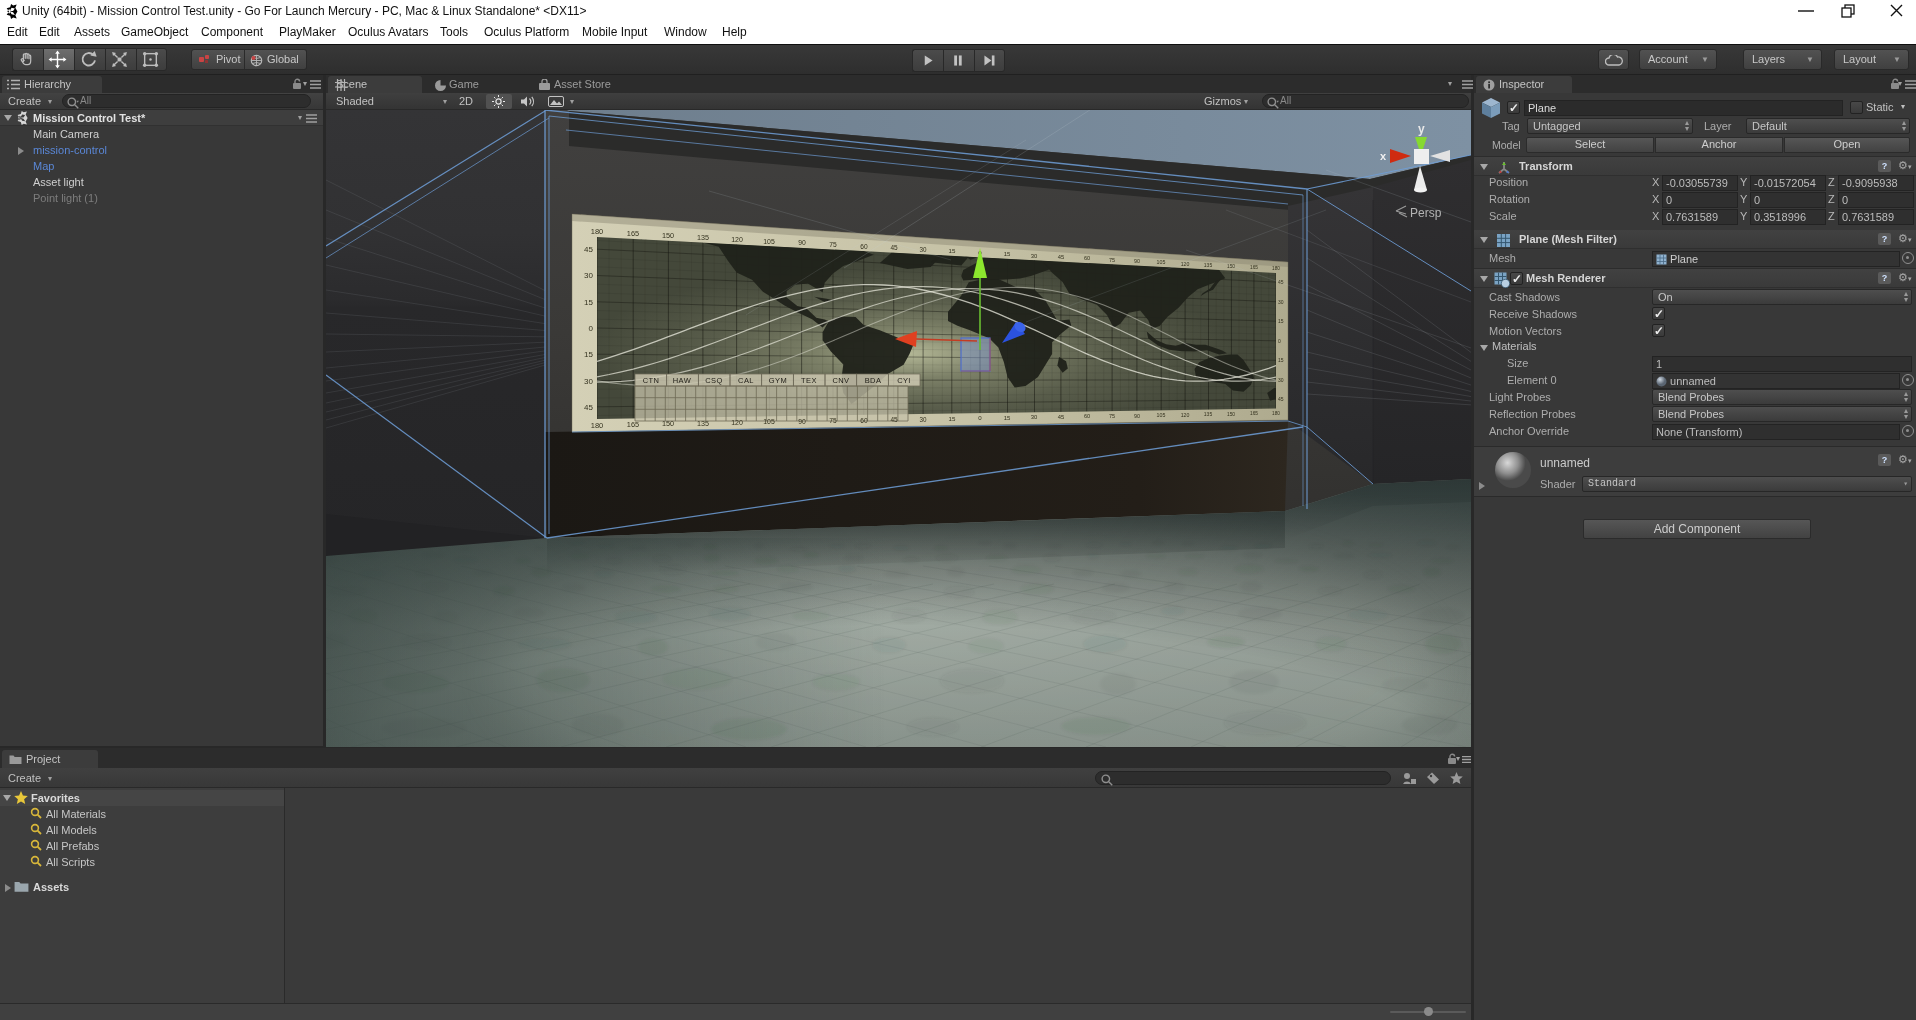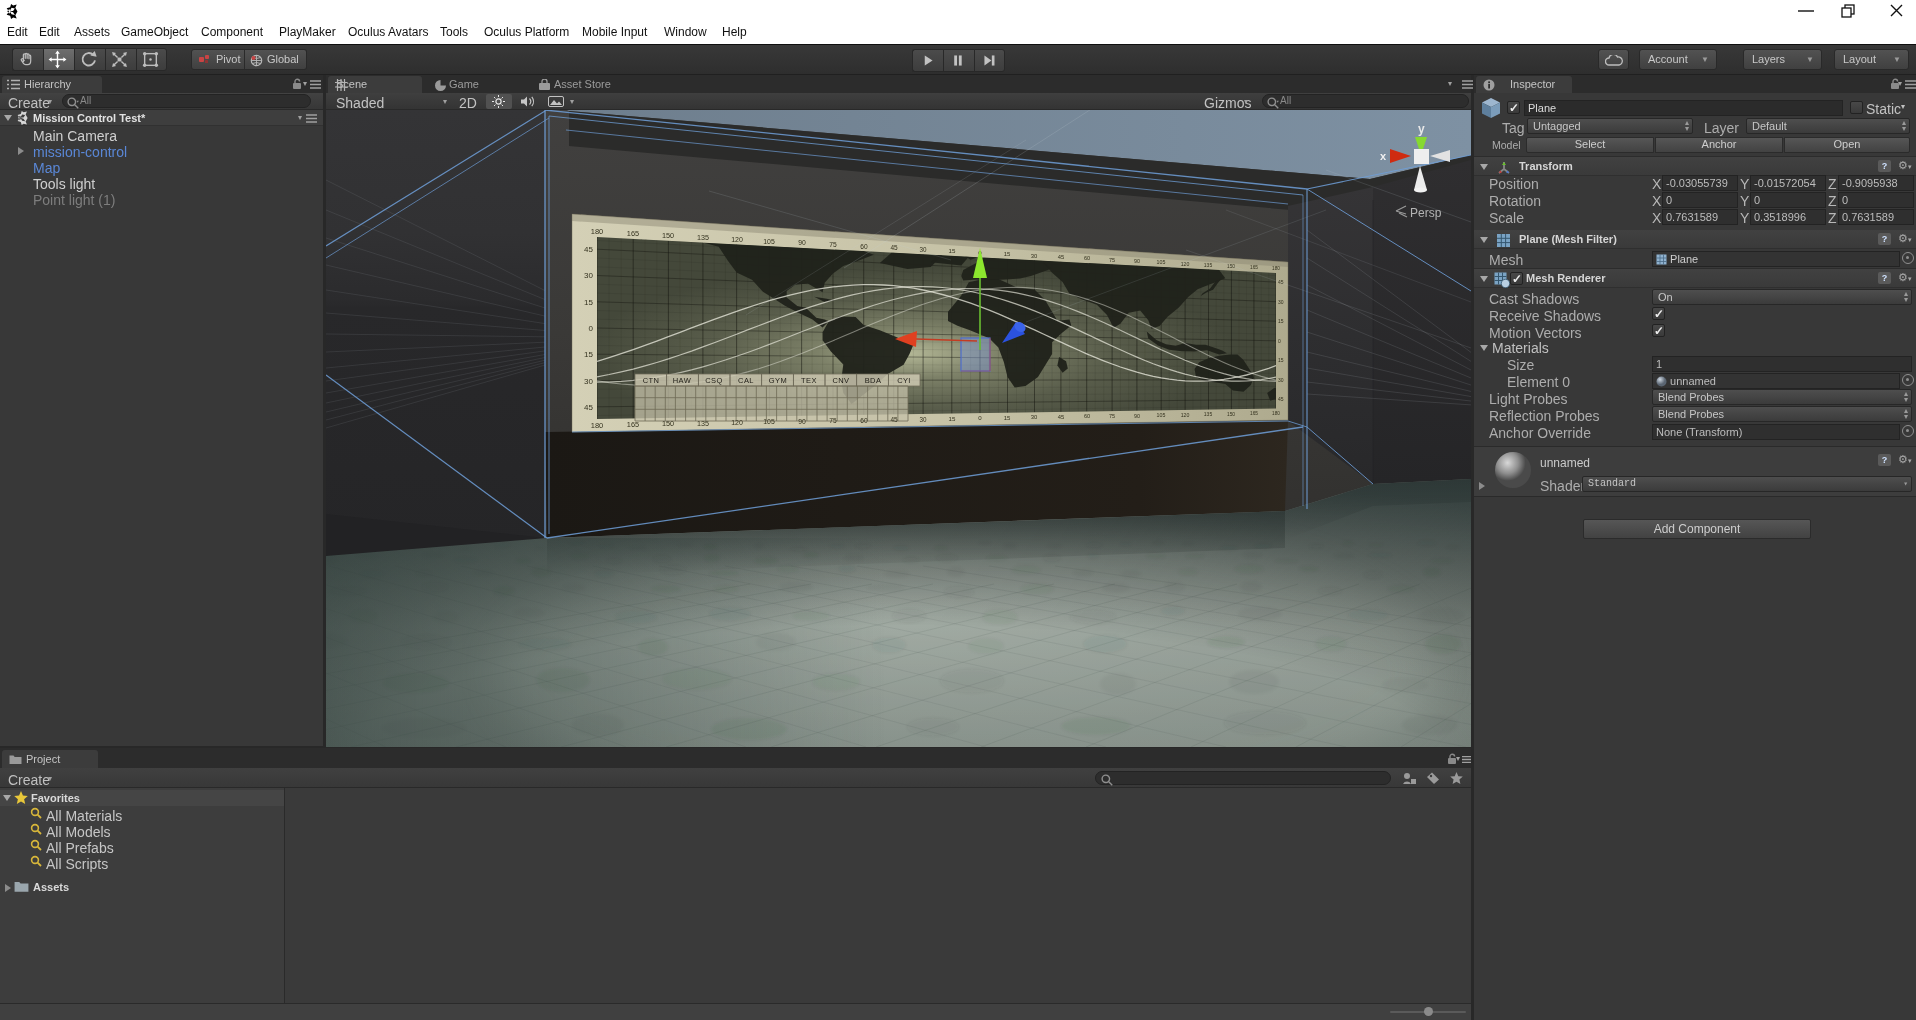--- a/index.html
+++ b/index.html
@@ -16,21 +16,21 @@
   .toolbtn.first { border-radius:3px 0 0 3px; }
   .toolbtn.last  { border-radius:0 3px 3px 0; border-right:1px solid #282828; }
   .toolbtn.sel { background:linear-gradient(#6e6e6e,#565656); }
   .ddbtn { position:absolute; top:4px; height:21px; background:linear-gradient(#525252,#404040); border:1px solid #292929; border-radius:3px; color:#c8c8c8; font-size:11px; line-height:19px; padding:0 8px; white-space:nowrap; }
   .tabstrip { position:absolute; left:0; top:0; width:100%; height:18px; background:#2c2c2c; }
   .tab { position:absolute; top:1px; height:17px; border-radius:3px 3px 0 0; font-size:11px; color:#9c9c9c; line-height:17px; white-space:pre; }
   .tab.on { background:#3c3c3c; color:#c4c4c4; }
   .subrow { position:absolute; left:0; top:18px; width:100%; height:17px; background:linear-gradient(#424242,#373737); border-bottom:1px solid #292929; }
   .search { position:absolute; height:14px; background:#2d2d2d; border:1px solid #232323; border-radius:8px; color:#8a8a8a; font-size:10px; line-height:12px; padding-left:17px; }
   .mag { position:absolute; width:14px; height:14px; }
-  .lbl { position:absolute; font-size:14px; color:#adadad; white-space:pre; }
+  .lbl { position:absolute; font-size:11px; color:#adadad; white-space:pre; }
   .lblb { position:absolute; font-size:11px; font-weight:bold; color:#d6d6d6; white-space:pre; }
   #hierarchy { left:0; top:75px; width:323px; height:671px; background:#383838; }
   #scenepanel { left:326px; top:75px; width:1145px; height:671px; background:#232323; }
   #inspector { left:1474px; top:75px; width:442px; height:945px; background:#383838; }
   #project { left:0; top:748px; width:1471px; height:272px; background:#3a3a3a; }
   .field { position:absolute; height:16px; background:#2f2f2f; border:1px solid #232323; color:#bdbdbd; font-size:11px; line-height:14px; padding:0 3px; white-space:pre; overflow:hidden; }
   .drop { position:absolute; height:16px; background:linear-gradient(#4e4e4e,#3b3b3b); border:1px solid #272727; border-radius:2px; color:#c6c6c6; font-size:11px; line-height:14px; padding:0 5px; white-space:pre; overflow:hidden; }
   .drop .dar { position:absolute; right:3px; top:1px; color:#9a9a9a; font-size:8px; line-height:6px; }
   .btn { position:absolute; height:15px; background:linear-gradient(#565656,#424242); border:1px solid #2b2b2b; color:#cecece; font-size:11px; line-height:13px; text-align:center; white-space:pre; }
   .chk { position:absolute; width:13px; height:13px; background:linear-gradient(#484848,#3a3a3a); border:1px solid #222; border-radius:2px; }
@@ -42,20 +42,21 @@
   .gear { position:absolute; font-size:11px; color:#a8a8a8; }
   .help { position:absolute; width:13px; height:12px; background:#5a5a5a; border-radius:2px; color:#cfe2ff; font-size:9px; text-align:center; line-height:12px; font-weight:bold; }
   .menuico { position:absolute; color:#a0a0a0; font-size:10px; letter-spacing:0; }
 </style>
 </head>
 <body>
 <div class="abs" id="titlebar">
     <svg class="abs" style="left:5px;top:4px" width="15" height="15" viewBox="0 0 32 32">
 <path fill="#000" d="M26.5 16 22 8.2l3-7.2-7.5 2L13 0 11 7 3.6 9l5 6.9-5 7 7.4 2 2 7.1 4.5-3 7.5 2-3-7.2zM21 9.4 17.2 15h-7L14 8zm-3.8 8.2L21 23.2 14 22l-3.8-6.4zM9 10.6l3.2 4.9-3.3 5.4-4-5.3z"></path>
     </svg>
+<div class="t">Unity (64bit) - Mission Control Test.unity - Go For Launch Mercury - PC, Mac &amp; Linux Standalone* &lt;DX11&gt;</div>
 <svg class="abs" style="left:1790px;top:0" width="126" height="22" viewBox="0 0 126 22">
  <line x1="8" y1="11" x2="24" y2="11" stroke="#111" stroke-width="1.4"></line>
  <rect x="55" y="5" width="9" height="9" fill="none" stroke="#111" stroke-width="1.3"></rect>
  <rect x="52" y="8" width="9" height="9" fill="#fff" stroke="#111" stroke-width="1.3"></rect>
  <path d="M 101 5 L 112 16 M 112 5 L 101 16" stroke="#111" stroke-width="1.4"></path>
 </svg>
   </div>
 <div class="abs" id="menubar">
     <span style="left:7px">Edit</span>
     <span style="left:39px">Edit</span>
@@ -155,21 +156,21 @@
     </svg>
     <div class="lblb" style="left:33px;top:37px;color:#e2e2e2">Mission Control Test*</div>
     <div class="menuico" style="left:298px;top:38px;font-size:8px">▾</div>
     <svg class="abs" style="left:306px;top:39px" width="11" height="9" viewBox="0 0 11 9">
       <path d="M0 1h11M0 4.5h11M0 8h11" stroke="#a0a0a0" stroke-width="1.6"></path>
     </svg>
     <div class="lbl" style="left:33px;top:53px;color:#cfcfcf">Main Camera</div>
     <div class="foldr" style="left:18px;top:72px"></div>
     <div class="lbl" style="left:33px;top:69px;color:#5a87d6">mission-control</div>
     <div class="lbl" style="left:33px;top:85px;color:#5a87d6">Map</div>
-    <div class="lbl" style="left:33px;top:101px;color:#cfcfcf">Tools light</div>
+    <div class="lbl" style="left:33px;top:101px;color:#cfcfcf">Asset light</div>
     <div class="lbl" style="left:33px;top:117px;color:#7d7d7d">Point light (1)</div>
   </div>
 <div class="abs" id="scenepanel">
     <div class="tabstrip"></div>
     <div class="tab on" style="left:2px;width:94px;padding-left:8px">Scene
       <svg class="abs" style="left:7px;top:3px" width="12" height="12" viewBox="0 0 12 12">
         <path d="M2.5 0v12M6 0v12M9.5 0v12M0 3.5h12M0 8h12" stroke="#b4b4b4" stroke-width="1.2"></path>
       </svg></div>
     <div class="tab" style="left:103px;width:80px;padding-left:20px">Game
       <svg class="abs" style="left:6px;top:4px" width="11" height="11" viewBox="0 0 11 11">
@@ -790,21 +791,21 @@
 <text x="1054" y="50" font-size="11" font-weight="bold" fill="#f0f0f0" font-family="Liberation Sans">x</text>
 <polygon points="1104,46 1124,40 1124,52" fill="#e2e2e2"></polygon>
 <polygon points="1094,56 1088,80 1101,80" fill="#ececec"></polygon>
 <ellipse cx="1094.5" cy="80" rx="6.5" ry="2.5" fill="#f2f2f2"></ellipse>
 <path d="M 1070 101 L 1080 96 M 1070 101 L 1080 104 M 1073 103 L 1081 107" stroke="#9a9a9a" stroke-width="1.2" fill="none"></path>
 <text x="1084" y="107" font-size="12" fill="#b4b4b4" font-family="Liberation Sans">Persp</text>
 </svg></div>
   </div>
 <div class="abs" id="inspector">
     <div class="tabstrip"></div>
-    <div class="tab on" style="left:2px;width:96px;padding-left:34px">Inspector
+    <div class="tab on" style="left:2px;width:96px;padding-left:23px">Inspector
       <svg class="abs" style="left:7px;top:3px" width="12" height="12" viewBox="0 0 12 12">
         <circle cx="6" cy="6" r="5.5" fill="#9f9f9f"></circle>
         <rect x="5.2" y="5" width="1.8" height="4.5" fill="#2e2e2e"></rect>
         <rect x="5.2" y="2.4" width="1.8" height="1.8" fill="#2e2e2e"></rect>
       </svg></div>
     <svg class="abs" style="left:415px;top:3px" width="12" height="12" viewBox="0 0 12 12">
       <rect x="2" y="5" width="8" height="6" rx="1" fill="#8a8a8a"></rect>
       <path d="M4 5 V3.5 a2.3 2.3 0 0 1 4.6 0" fill="none" stroke="#8a8a8a" stroke-width="1.4"></path>
     </svg>
     <div class="menuico" style="left:424px;top:4px;font-size:8px">▾</div>

